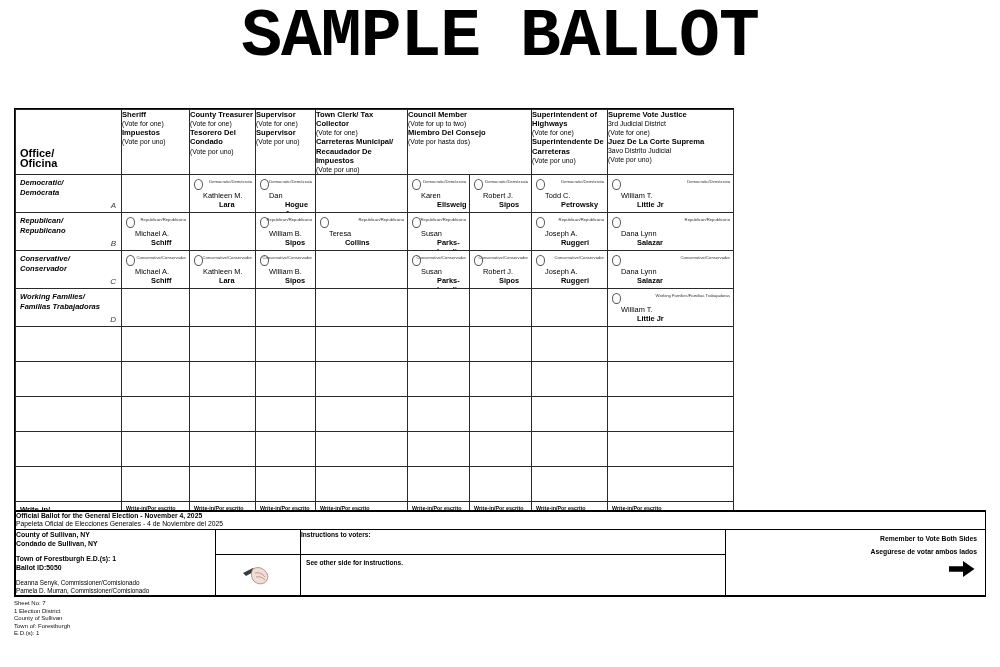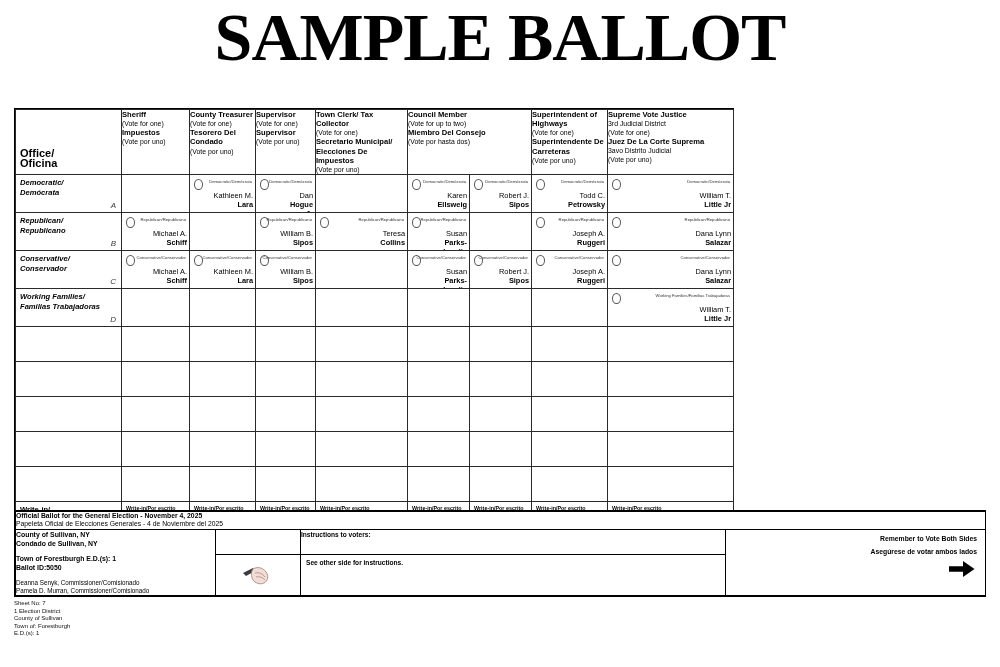--- a/index.html
+++ b/index.html
@@ -12,21 +12,21 @@
     position:relative;
   }
   
   #title{
     position:absolute;left:0;top:2px;width:1000px;
     text-align:center;
     font-size:68px;
     font-weight:bold;
     letter-spacing:-1px;
     line-height:70px;
-    font-family:Liberation Serif, serif;
+    font-family:Liberation Mono, monospace;
     white-space:nowrap;
   }
   
   #ballot{
     position:absolute;left:14px;top:108px;
     width:720px;
     border:1px solid #000;
     box-sizing:border-box;
     background:#fff;
   }
@@ -70,21 +70,21 @@
   
   td.party-cell{height:37px;position:relative;font-style:italic;}
   .party-name{
     position:absolute;left:4px;top:3px;
     font-size:7.6px;font-weight:bold;line-height:9.6px;
   }
   .party-letter{
     position:absolute;right:5px;bottom:2px;
     font-size:8px;font-weight:normal;color:#3a3a3a;
   }
-  td.cand{height:37px;position:relative;text-align:right;}
+  td.cand{height:37px;position:relative;}
   .oval{
     position:absolute;left:4px;top:4px;
     width:9px;height:11px;
     border:1px solid #555;
     border-radius:50%;
     box-sizing:border-box;
     background:#fff;
   }
   .party-mini{
     position:absolute;right:3px;top:4px;
@@ -189,21 +189,21 @@
           </td>
           <td class="office-cell office-head">
             <div class="o-en-t">Supervisor</div>
             <div class="o-en-s">(Vote for one)</div>
             <div class="o-es-t">Supervisor</div>
             <div class="o-es-s">(Vote por uno)</div>
           </td>
           <td class="office-cell office-head">
             <div class="o-en-t">Town Clerk/ Tax Collector</div>
             <div class="o-en-s">(Vote for one)</div>
-            <div class="o-es-t">Secretario Municipal/ Elecciones De Impuestos</div>
+            <div class="o-es-t">Carreteras Municipal/ Recaudador De Impuestos</div>
             <div class="o-es-s">(Vote por uno)</div>
           </td>
           <td class="office-cell office-head" colspan="2">
             <div class="o-en-t">Council Member</div>
             <div class="o-en-s">(Vote for up to two)</div>
             <div class="o-es-t">Miembro Del Consejo</div>
             <div class="o-es-s">(Vote por hasta dos)</div>
           </td>
           <td class="office-cell office-head">
             <div class="o-en-t">Superintendent of Highways</div>

